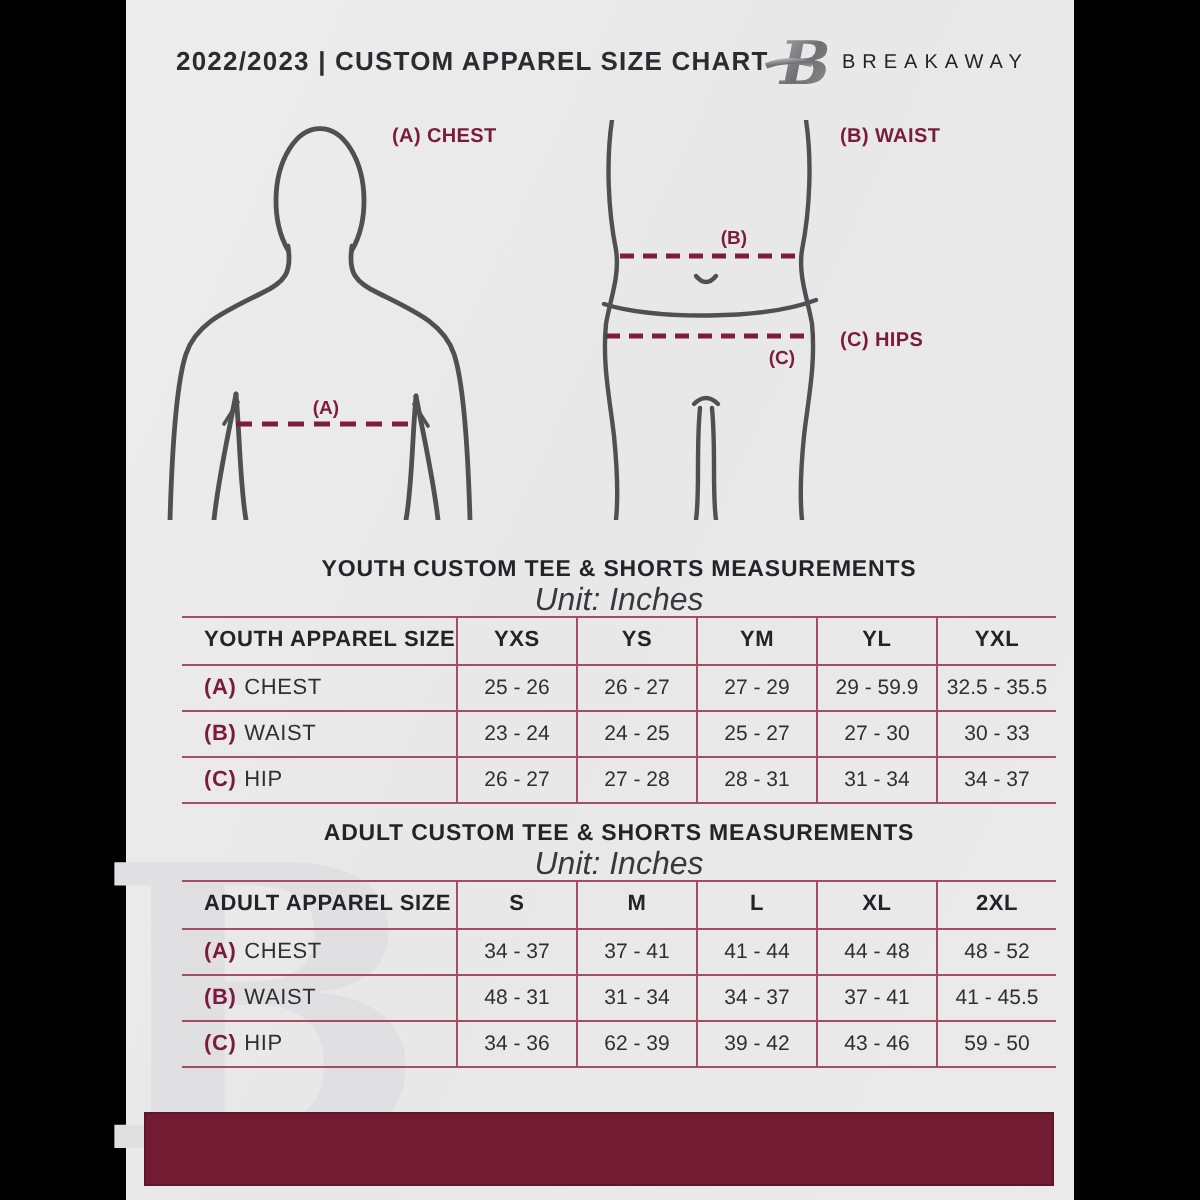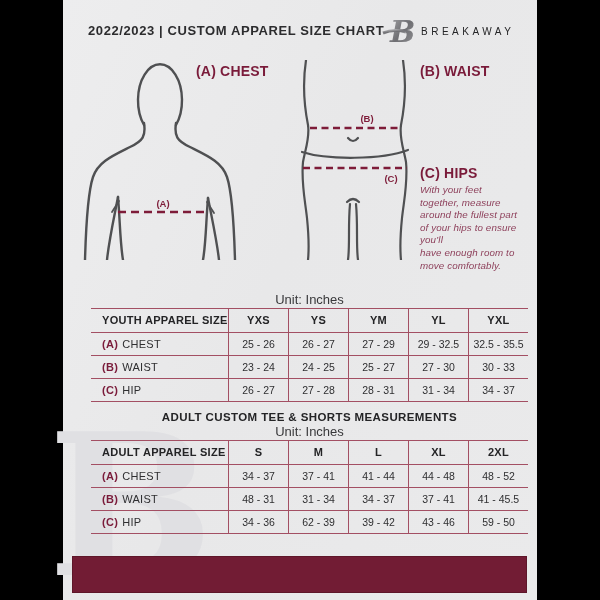--- a/index.html
+++ b/index.html
@@ -20,29 +20,29 @@
   .layer{position:absolute;inset:0;z-index:2;}
 
   
   .hdr-title{position:absolute;left:88px;top:23px;font-size:13px;font-weight:bold;
        letter-spacing:.6px;color:var(--dark);white-space:nowrap;}
   .brand{position:absolute;left:421px;top:26px;font-size:10px;font-weight:normal;
        letter-spacing:3.5px;color:#242426;white-space:nowrap;}
   .logo{position:absolute;left:381px;top:12px;}
 
   
-  .inst-h{position:absolute;font-size:14px;font-weight:bold;color:var(--maroon);letter-spacing:.2px;}
+  .inst-h{position:absolute;font-size:10px;font-weight:bold;color:var(--maroon);letter-spacing:.2px;}
   .inst-b{position:absolute;font-size:9.8px;line-height:12.6px;font-style:italic;
        color:var(--maroon-text);white-space:pre-line;letter-spacing:.1px;}
 
   
   .tbl-title{position:absolute;left:91px;width:437px;text-align:center;
        font-size:11.5px;font-weight:bold;letter-spacing:.4px;color:#242426;}
   .tbl-unit{position:absolute;left:91px;width:437px;text-align:center;
-       font-size:13px;color:#39393b;}
+       font-size:16px;font-style:italic;color:#39393b;}
   .sizing-table{position:absolute;left:91px;width:437px;border-top:1.5px solid var(--line);}
   .tr{display:grid;grid-template-columns:137px repeat(5,60px);height:23px;
        border-bottom:1.5px solid var(--line);}
   .tr.header{height:23.5px;}
   .td{display:flex;align-items:center;justify-content:center;font-size:10.5px;
        color:#2f2f31;border-left:1.5px solid var(--line);}
   .td.label{justify-content:flex-start;padding-left:11px;border-left:none;
        font-size:11px;letter-spacing:.3px;}
   .tr.header .td{font-weight:bold;font-size:11px;letter-spacing:.3px;color:#242426;}
   .pfx{font-weight:bold;color:var(--maroon);margin-right:4px;}
@@ -106,47 +106,41 @@
         <text x="70" y="62" text-anchor="middle" font-family="Liberation Sans, sans-serif" font-size="9.5" font-weight="bold" fill="#7e1c39" stroke="none">(B)</text>
         <text x="94" y="122" text-anchor="middle" font-family="Liberation Sans, sans-serif" font-size="9.5" font-weight="bold" fill="#7e1c39" stroke="none">(C)</text>
       </svg>
     </div>
 
     <div class="inst-h" style="left:196px;top:63px;">(A) CHEST</div>
 
     <div class="inst-h" style="left:420px;top:63px;">(B) WAIST</div>
 
     <div class="inst-h" style="left:420px;top:165px;">(C) HIPS</div>
-    <div class="inst-b" style="left:420px;top:184px;width:118px;">With your feet
-together, measure
-around the fullest part
-of your hips to ensure
-you’ll
-have enough room to
-move comfortably.</div>
-
+
+    <div class="tbl-title" style="top:279px;">YOUTH CUSTOM TEE &amp; SHORTS MEASUREMENTS</div>
     <div class="tbl-unit" style="top:292px;">Unit: Inches</div>
     <div class="sizing-table" style="top:308px;">
       <div class="tr header">
         <div class="td label">YOUTH APPAREL SIZE</div>
         <div class="td">YXS</div>
         <div class="td">YS</div>
         <div class="td">YM</div>
         <div class="td">YL</div>
         <div class="td">YXL</div>
       </div>
       <div class="tr">
         <div class="td label">
             <span class="pfx">(A)</span>
             <span>CHEST</span>
           </div>
         <div class="td">25 - 26</div>
         <div class="td">26 - 27</div>
         <div class="td">27 - 29</div>
-        <div class="td">29 - 32.5</div>
+        <div class="td">29 - 59.9</div>
         <div class="td">32.5 - 35.5</div>
       </div>
       <div class="tr">
         <div class="td label">
             <span class="pfx">(B)</span>
             <span>WAIST</span>
           </div>
         <div class="td">23 - 24</div>
         <div class="td">24 - 25</div>
         <div class="td">25 - 27</div>

